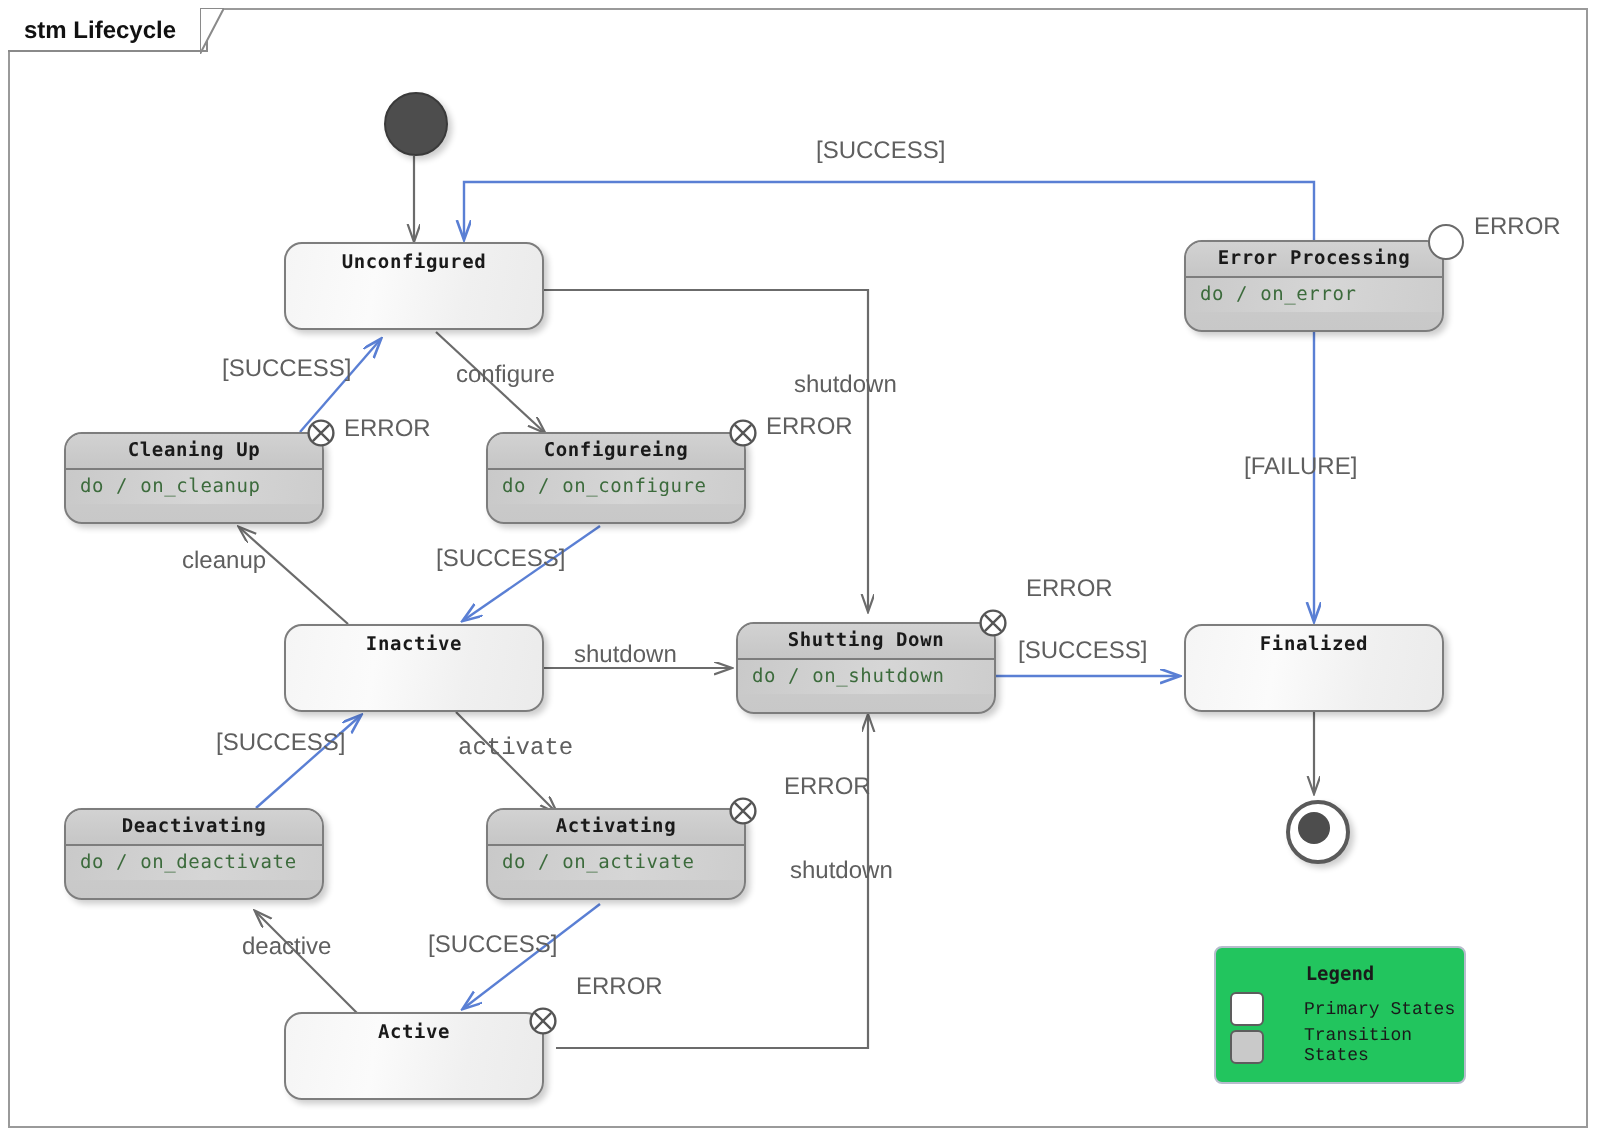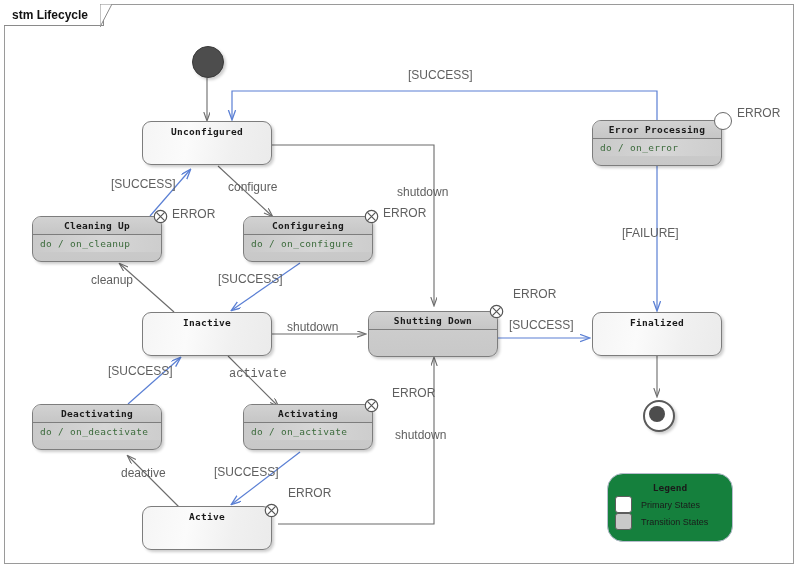--- a/index.html
+++ b/index.html
@@ -58,30 +58,30 @@
   .exitpt{position:absolute;width:15px;height:15px;z-index:5;}
   
   .entrypt{position:absolute;width:16px;height:16px;border-radius:50%;
            background:#ffffff;border:1.5px solid #6b6b6b;z-index:5;}
 
   
   .lbl{position:absolute;z-index:4;font-size:12px;color:#5f5f5f;white-space:nowrap;}
 
   
   .legend{position:absolute;left:607px;top:473px;width:124px;height:67px;
-          background:#15803d;border:1px solid #b7bccd;border-radius:16px;z-index:3;}
+          background:#22c55e;border:1px solid #b7bccd;border-radius:4px;z-index:3;}
   .legend-title{text-align:center;font-size:9.5px;font-weight:bold;color:#1a1a1a;
                 margin-top:8px;font-family:"DejaVu Sans Mono","Liberation Mono",monospace;}
   .legend-row{display:flex;align-items:center;margin-top:3px;padding-left:7px;}
   .swatch{width:17px;height:17px;border:1.5px solid #5d5d5d;border-radius:3px;
           box-sizing:border-box;flex:0 0 auto;}
   .sw-primary{background:#ffffff;}
   .sw-transition{background:#c9c9c9;}
-  .legend-label{font-family:Liberation Sans, sans-serif;
-                font-size:9px;color:#1a1a1a;margin-left:9px;}
+  .legend-label{font-family:Liberation Mono, monospace;
+                font-size:9px;color:#1a1a1a;margin-left:20px;}
 </style>
 </head>
 <body>
 
 <div id="canvas">
 
   <div class="frame"></div>
 
   <svg class="title-corner" viewBox="0 0 12 23">
     <polygon points="0,0 12,0 0,23" fill="#ffffff" stroke="#8a8a8a" stroke-width="1"></polygon>
@@ -161,20 +161,21 @@
     <circle cx="7.5" cy="7.5" r="6.2" fill="#ffffff" stroke="#555" stroke-width="1.2"></circle>
     <path d="M3.4,3.4 L11.6,11.6 M11.6,3.4 L3.4,11.6" stroke="#555" stroke-width="1.2"></path>
   </svg>
 
   <div class="state primary" style="left:142px;top:312px;width:130px;height:44px;">
     <div class="hdr">Inactive</div>
   </div>
 
   <div class="state transition" style="left:368px;top:311px;width:130px;height:46px;">
     <div class="hdr">Shutting Down</div>
+    <div class="body">do / on_shutdown</div>
   </div>
   <svg class="exitpt" style="left:489px;top:304px;" viewBox="0 0 15 15">
     <circle cx="7.5" cy="7.5" r="6.2" fill="#ffffff" stroke="#555" stroke-width="1.2"></circle>
     <path d="M3.4,3.4 L11.6,11.6 M11.6,3.4 L3.4,11.6" stroke="#555" stroke-width="1.2"></path>
   </svg>
 
   <div class="state transition" style="left:32px;top:404px;width:130px;height:46px;">
     <div class="hdr">Deactivating</div>
     <div class="body">do / on_deactivate</div>
   </div>

